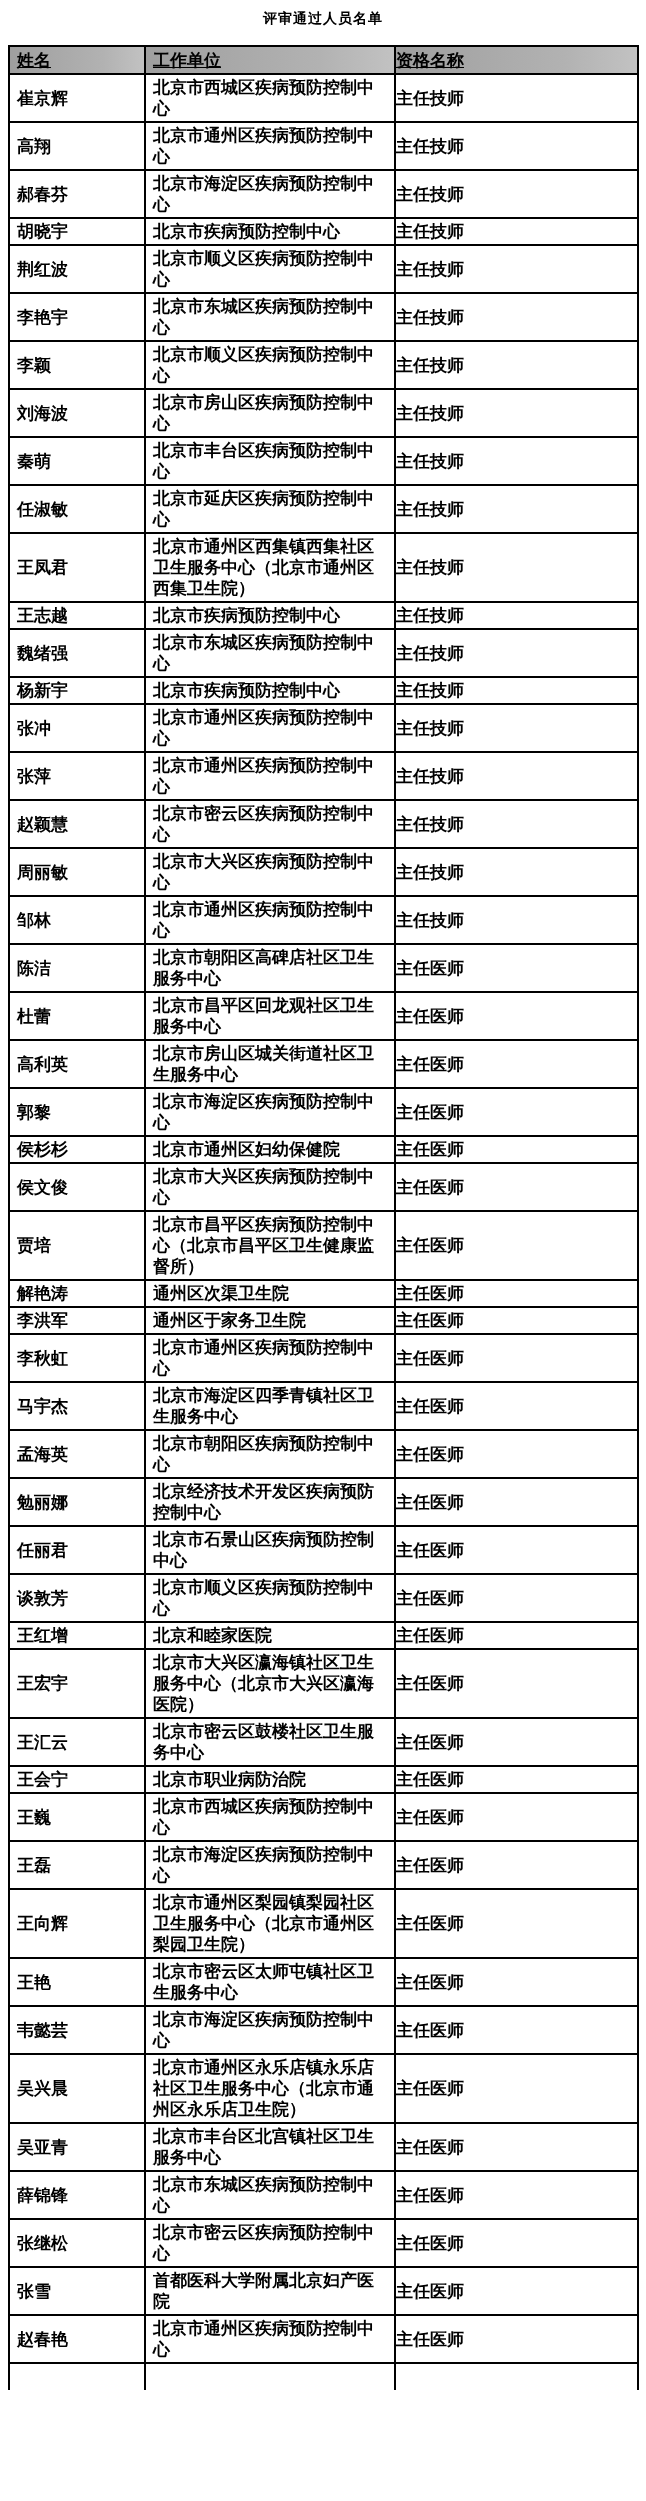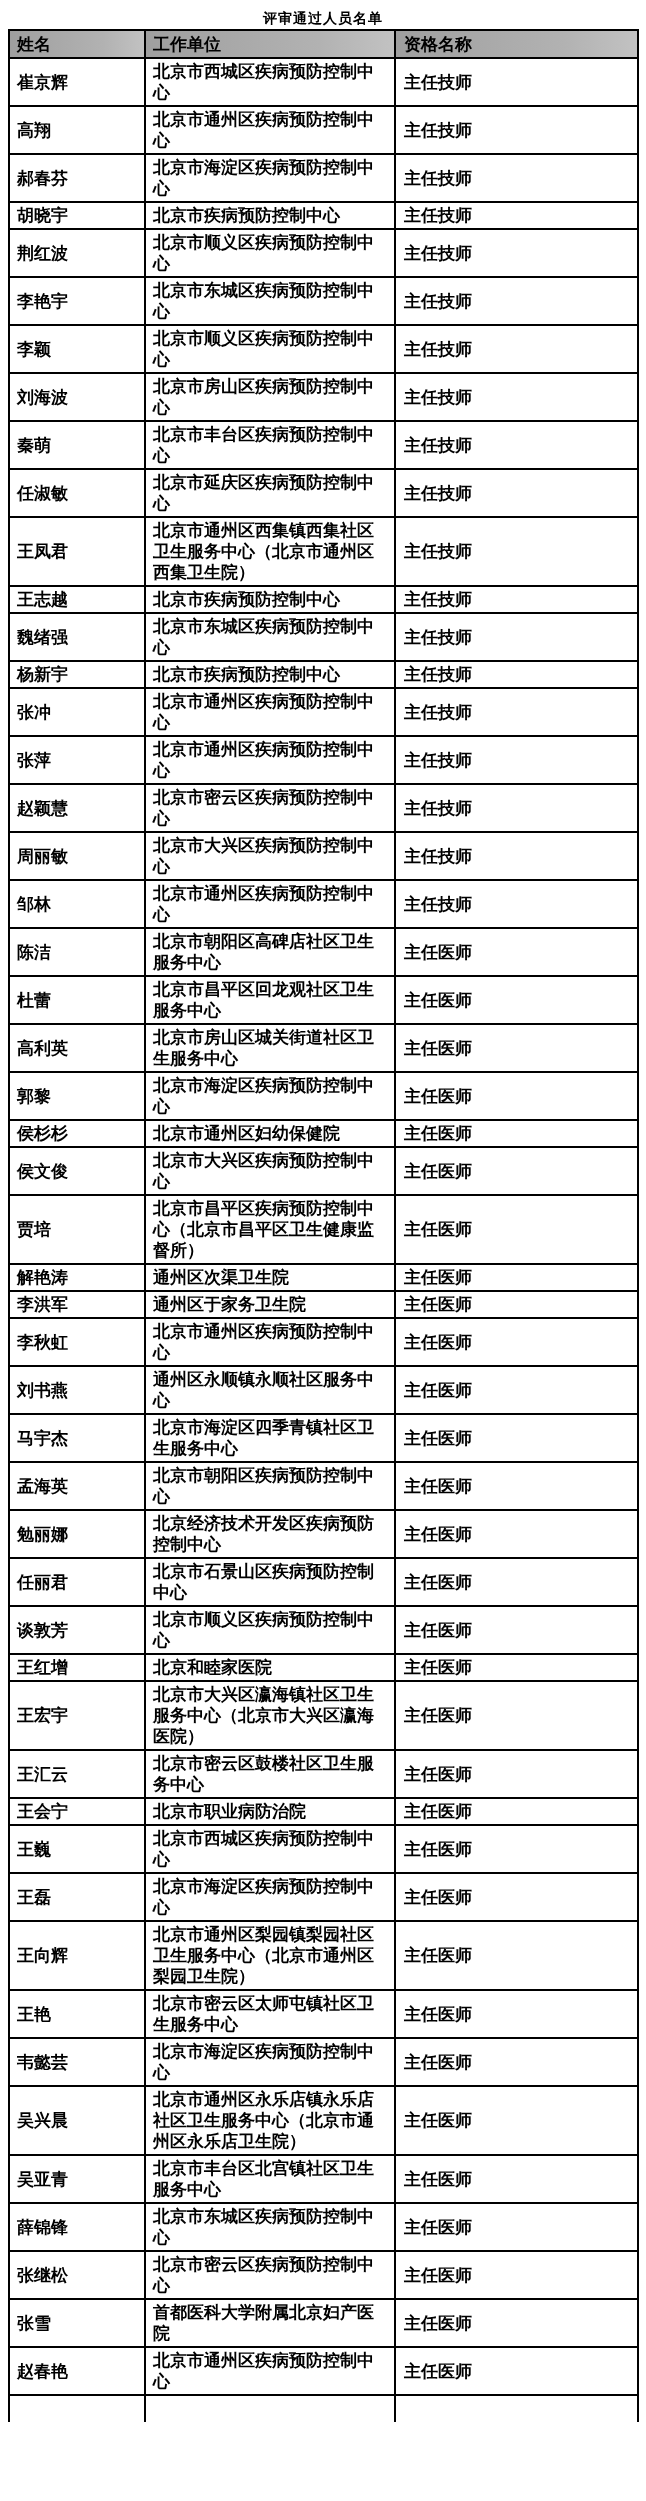--- a/index.html
+++ b/index.html
@@ -17,21 +17,21 @@
   .page {
     width: 646px;
     padding-top: 7px;
     box-sizing: border-box;
   }
   .doc-title {
     text-align: center;
     font-size: 14px;
     font-weight: 700;
     line-height: 22px;
-    margin-bottom: 0;
+    margin-bottom: 16px;
     letter-spacing: 1px;
   }
   table.roster {
     border-collapse: collapse;
     table-layout: fixed;
     width: 629px;
     margin-left: 8px;
   }
   table.roster th,
   table.roster td {
@@ -42,24 +42,25 @@
     padding: 2px 6px 2px 7px;
     vertical-align: middle;
     text-align: left;
     word-break: break-all;
     overflow-wrap: anywhere;
   }
   table.roster th {
     background: linear-gradient(to right, #9f9f9f 0%, #b2b2b2 70%, #c2c2c2 100%);
     line-height: 22px;
     font-weight: 700;
+    text-decoration: underline;
   }
   table.roster td.qual-cell,
   table.roster th.qual-head {
-    padding-left: 8px;
+    padding-left: 0;
   }
   tr.partial-row td {
     height: 22px;
     border-bottom: none;
   }
 </style>
 </head>
 <body>
 
 <div class="page">
@@ -218,25 +219,20 @@
           <td class="name-cell">李洪军</td>
           <td class="unit-cell">通州区于家务卫生院</td>
           <td class="qual-cell">主任医师</td>
         </tr>
         <tr>
           <td class="name-cell">李秋虹</td>
           <td class="unit-cell">北京市通州区疾病预防控制中心</td>
           <td class="qual-cell">主任医师</td>
         </tr>
         <tr>
-          <td class="name-cell">刘书燕</td>
-          <td class="unit-cell">通州区永顺镇永顺社区服务中心</td>
-          <td class="qual-cell">主任医师</td>
-        </tr>
-        <tr>
           <td class="name-cell">马宇杰</td>
           <td class="unit-cell">北京市海淀区四季青镇社区卫生服务中心</td>
           <td class="qual-cell">主任医师</td>
         </tr>
         <tr>
           <td class="name-cell">孟海英</td>
           <td class="unit-cell">北京市朝阳区疾病预防控制中心</td>
           <td class="qual-cell">主任医师</td>
         </tr>
         <tr>

